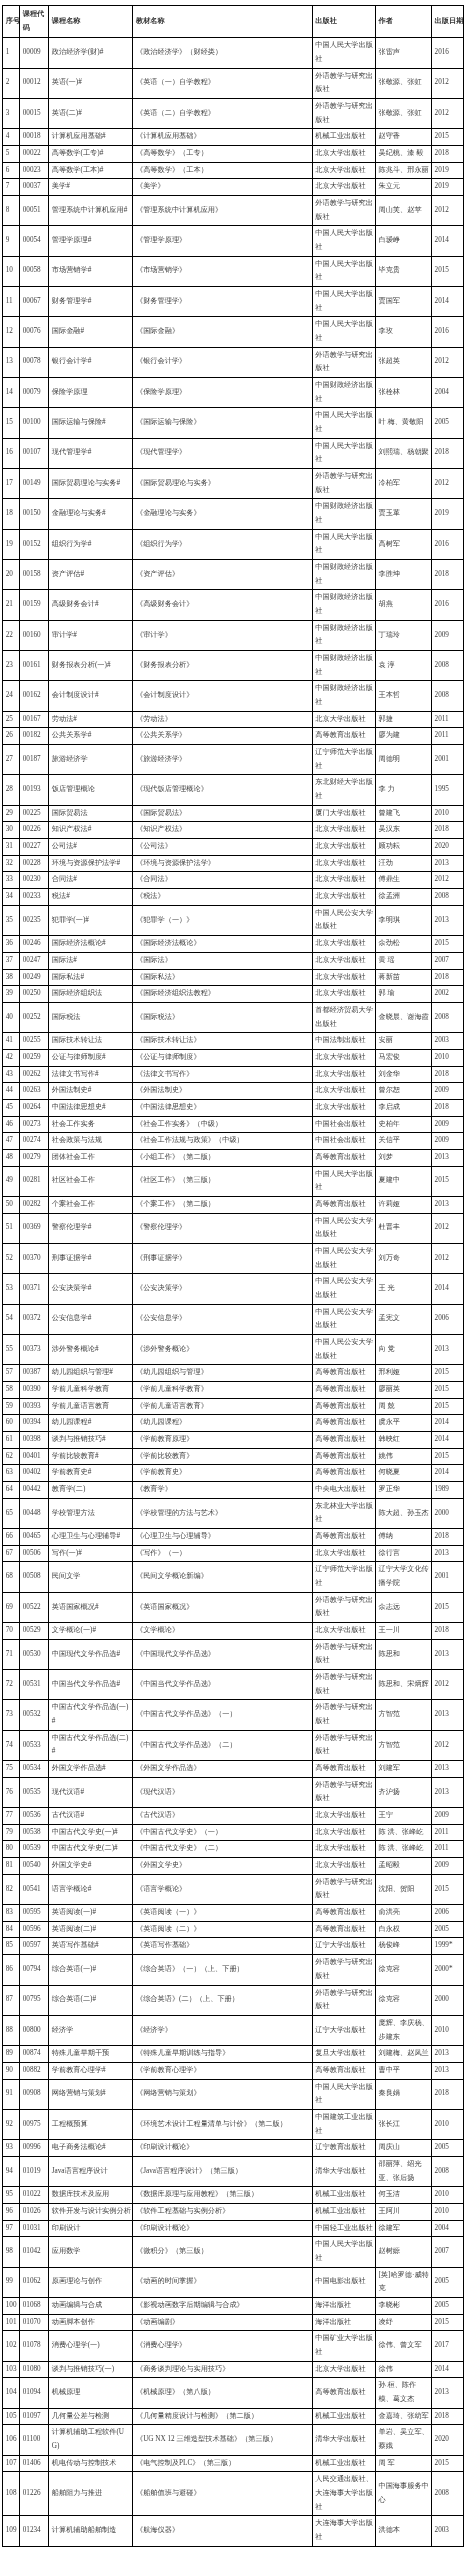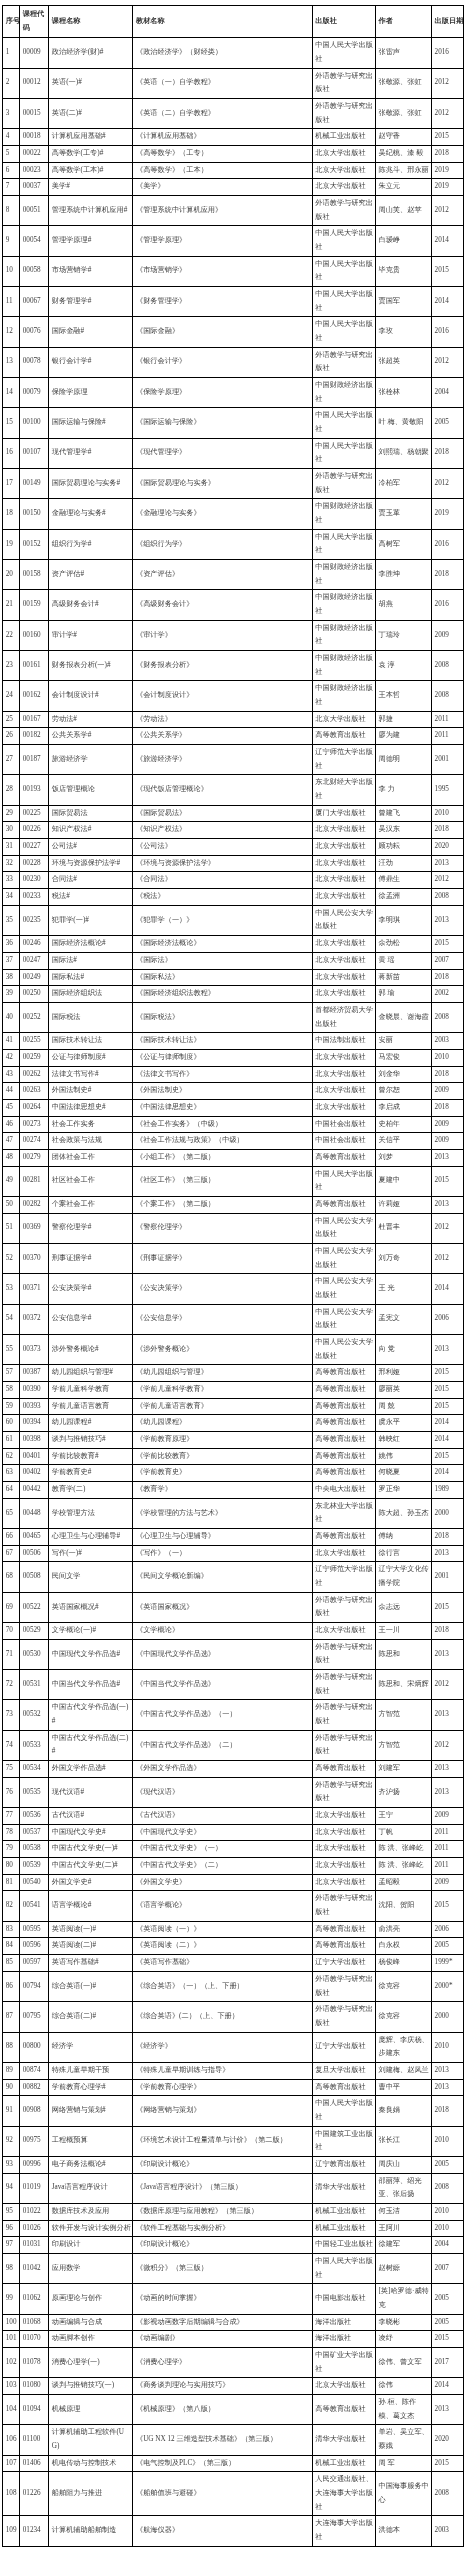--- a/index.html
+++ b/index.html
@@ -743,29 +743,20 @@
         <tr>
           <td>77</td>
           <td>00536</td>
           <td>古代汉语#</td>
           <td>《古代汉语》</td>
           <td>北京大学出版社</td>
           <td>王宁</td>
           <td>2009</td>
         </tr>
         <tr>
-          <td>78</td>
-          <td>00537</td>
-          <td>中国现代文学史#</td>
-          <td>《中国现代文学史》</td>
-          <td>北京大学出版社</td>
-          <td>丁帆</td>
-          <td>2011</td>
-        </tr>
-        <tr>
           <td>79</td>
           <td>00538</td>
           <td>中国古代文学史(一)#</td>
           <td>《中国古代文学史》（一）</td>
           <td>北京大学出版社</td>
           <td>陈 洪、张峰屹</td>
           <td>2011</td>
         </tr>
         <tr>
           <td>80</td>
@@ -986,20 +977,29 @@
         <tr>
           <td>104</td>
           <td>01094</td>
           <td>机械原理</td>
           <td>《机械原理》（第八版）</td>
           <td>高等教育出版社</td>
           <td>孙 桓、陈作模、葛文杰</td>
           <td>2013</td>
         </tr>
         <tr>
+          <td>105</td>
+          <td>01097</td>
+          <td>几何量公差与检测</td>
+          <td>《几何量精度设计与检测》（第二版）</td>
+          <td>机械工业出版社</td>
+          <td>金嘉琦、张幼军</td>
+          <td>2018</td>
+        </tr>
+        <tr>
           <td>106</td>
           <td>01100</td>
           <td>计算机辅助工程软件(UG)</td>
           <td>《UG NX 12 三维造型技术基础》（第三版）</td>
           <td>清华大学出版社</td>
           <td>单岩、吴立军、蔡娥</td>
           <td>2020</td>
         </tr>
         <tr>
           <td>107</td>

